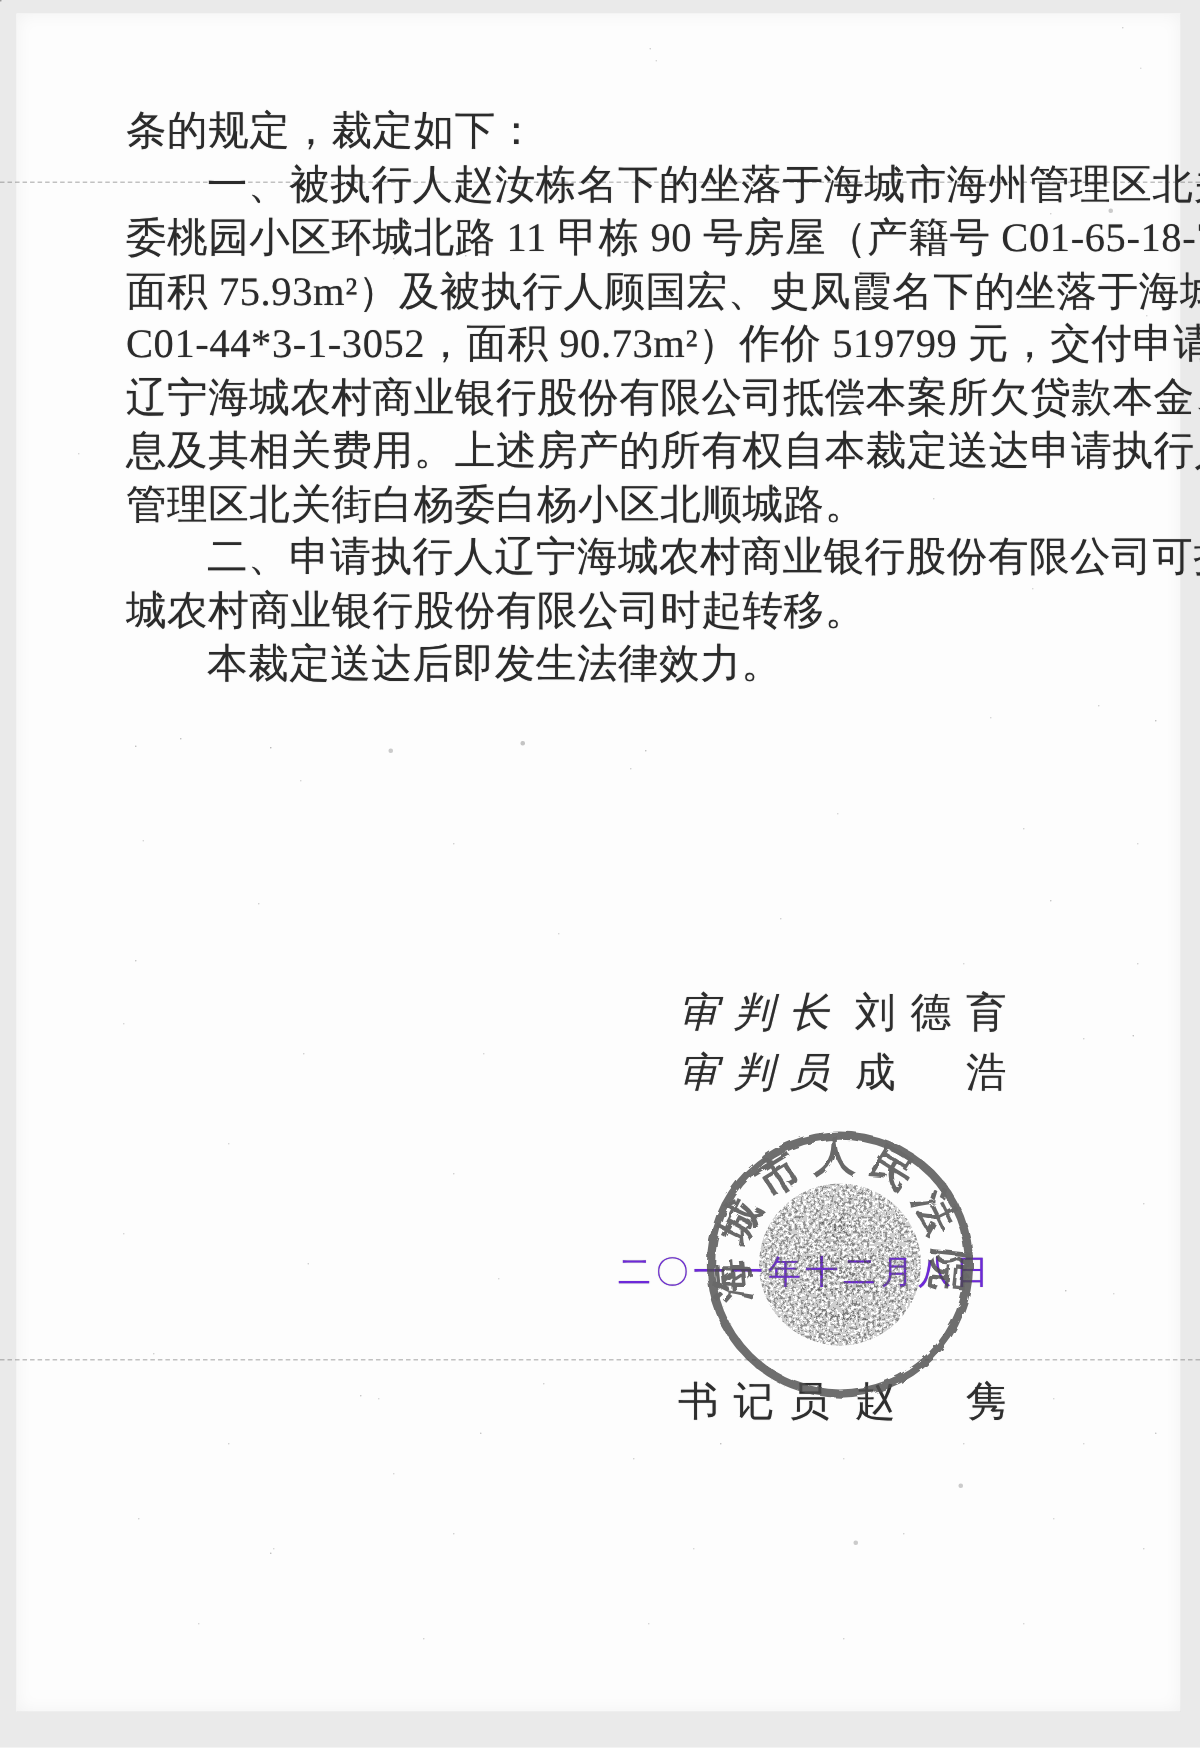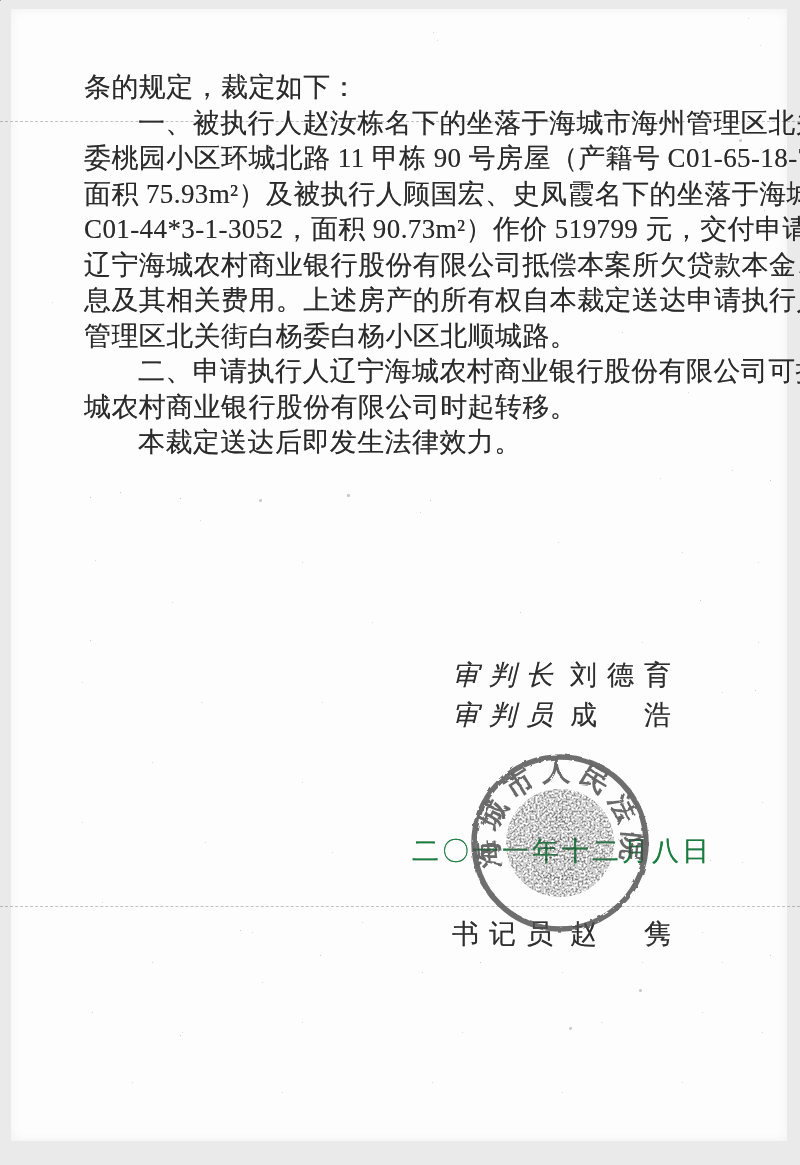--- a/index.html
+++ b/index.html
@@ -30,21 +30,21 @@
   .dash-1{top:121px;}
   .dash-2{top:906px;}
   .sig-block{
     position:absolute;left:452px;top:655px;color:#2e2e2e;font-size:27px;
   }
   .sig-row{height:40px;line-height:40px;white-space:nowrap;
     text-shadow:0 0 0.6px rgba(40,40,40,0.5);}
   .sig-row .role{letter-spacing:10px;font-style:italic;}
   .sig-row .name{letter-spacing:10px;margin-left:7px;margin-top:36px;}
   .date-line{
-    position:absolute;left:412px;top:833px;color:#15803d;font-size:27px;
+    position:absolute;left:412px;top:833px;color:#6d28d9;font-size:22px;
     letter-spacing:3px;white-space:nowrap;
     text-shadow:0 0 0.6px rgba(40,40,40,0.5);
   }
   .clerk-line{
     position:absolute;left:452px;top:916px;color:#2e2e2e;font-size:27px;
     white-space:nowrap;text-shadow:0 0 0.6px rgba(40,40,40,0.5);
   }
   .clerk-line .role{letter-spacing:10px;}
   .clerk-line .name{letter-spacing:10px;margin-left:7px;}
   .seal{position:absolute;left:450px;top:733px;opacity:0.82;}

